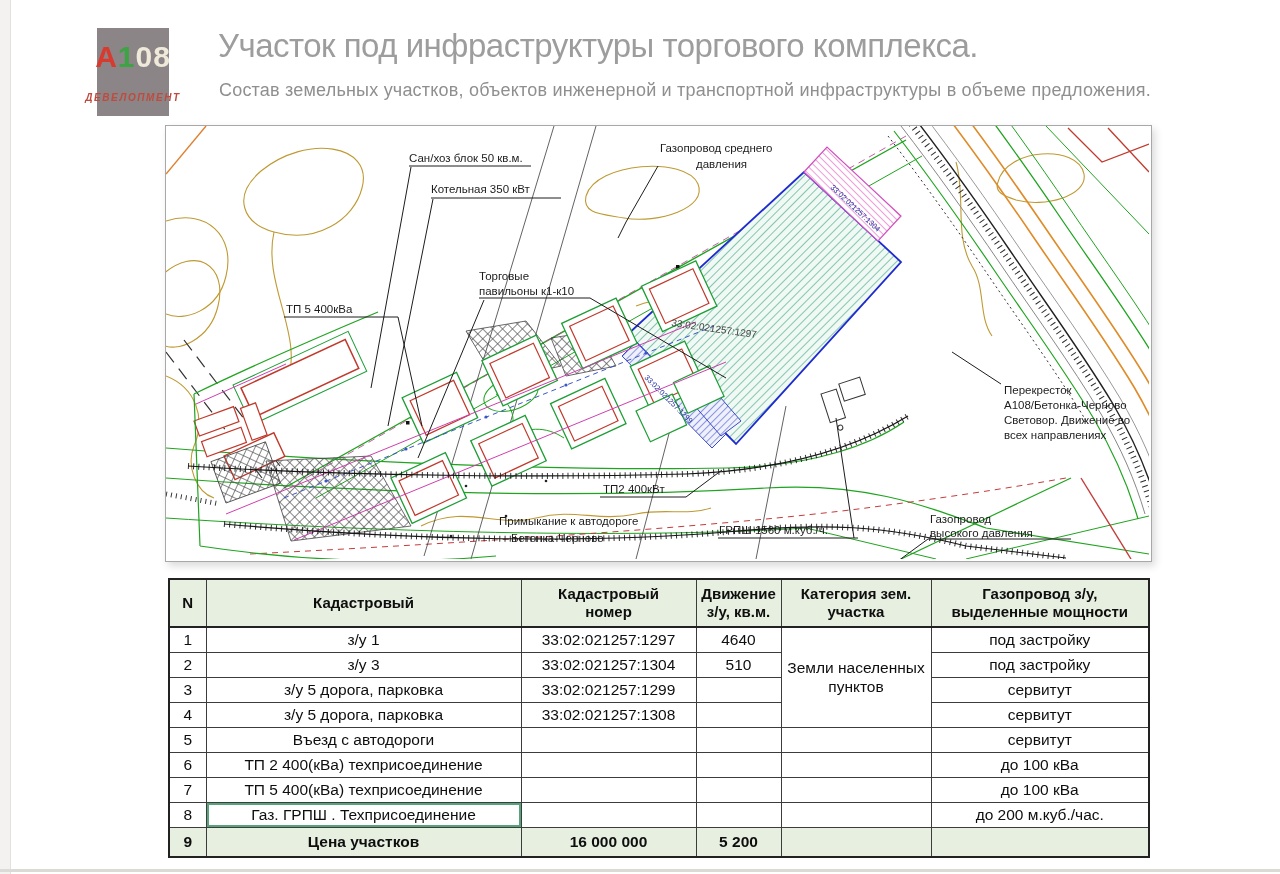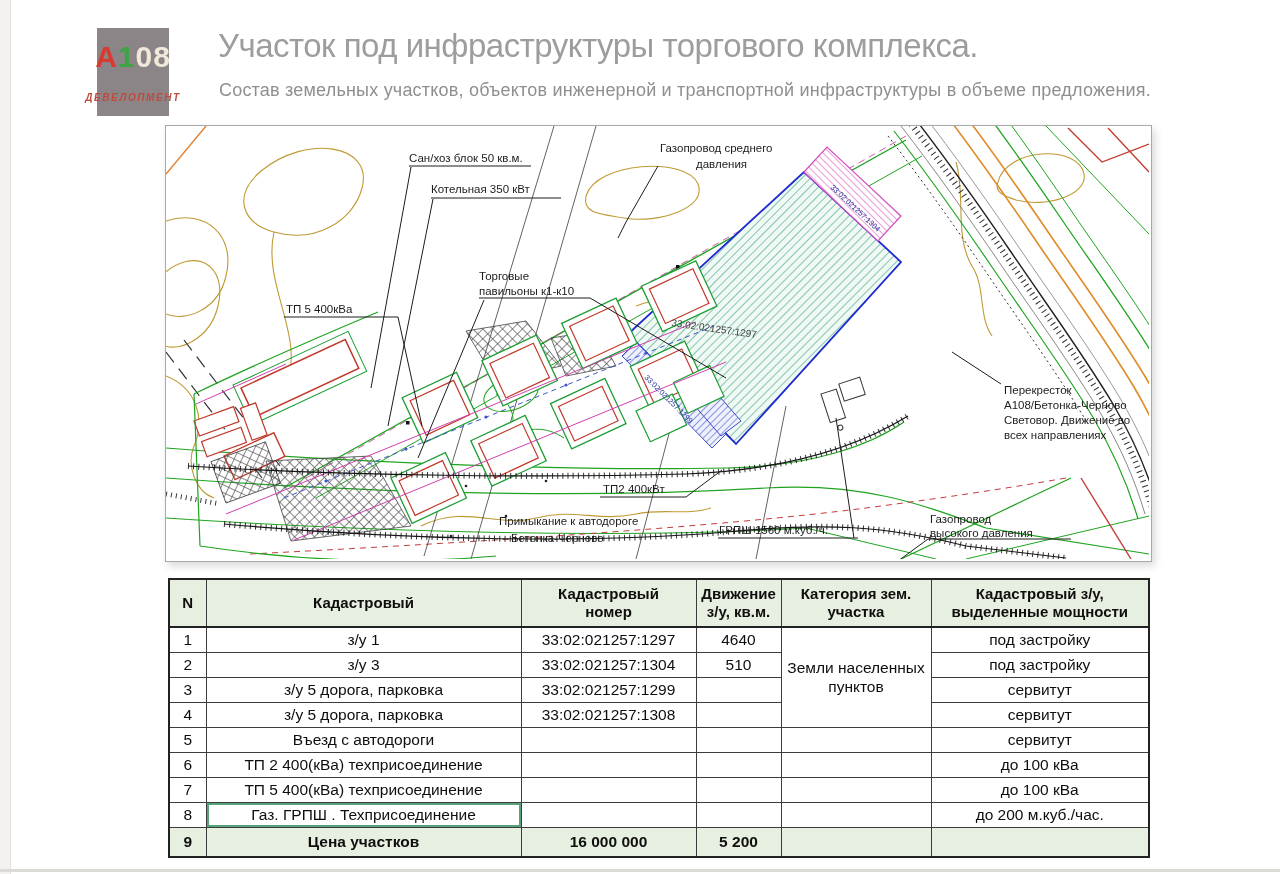--- a/index.html
+++ b/index.html
@@ -294,21 +294,21 @@
         </td>
     <td>
           <span>Движение</span>
           <span>з/у, кв.м.</span>
         </td>
     <td>
           <span>Категория зем.</span>
           <span>участка</span>
         </td>
     <td>
-          <span>Кадастровый з/у,</span>
+          <span>Газопровод з/у,</span>
           <span>выделенные мощности</span>
         </td>
   </tr>
   <tr>
     <td>1</td>
     <td>з/у 1</td>
     <td>33:02:021257:1297</td>
     <td>4640</td>
     <td class="cat-cell" rowspan="4">Земли населенных пунктов</td>
     <td>под застройку</td>

